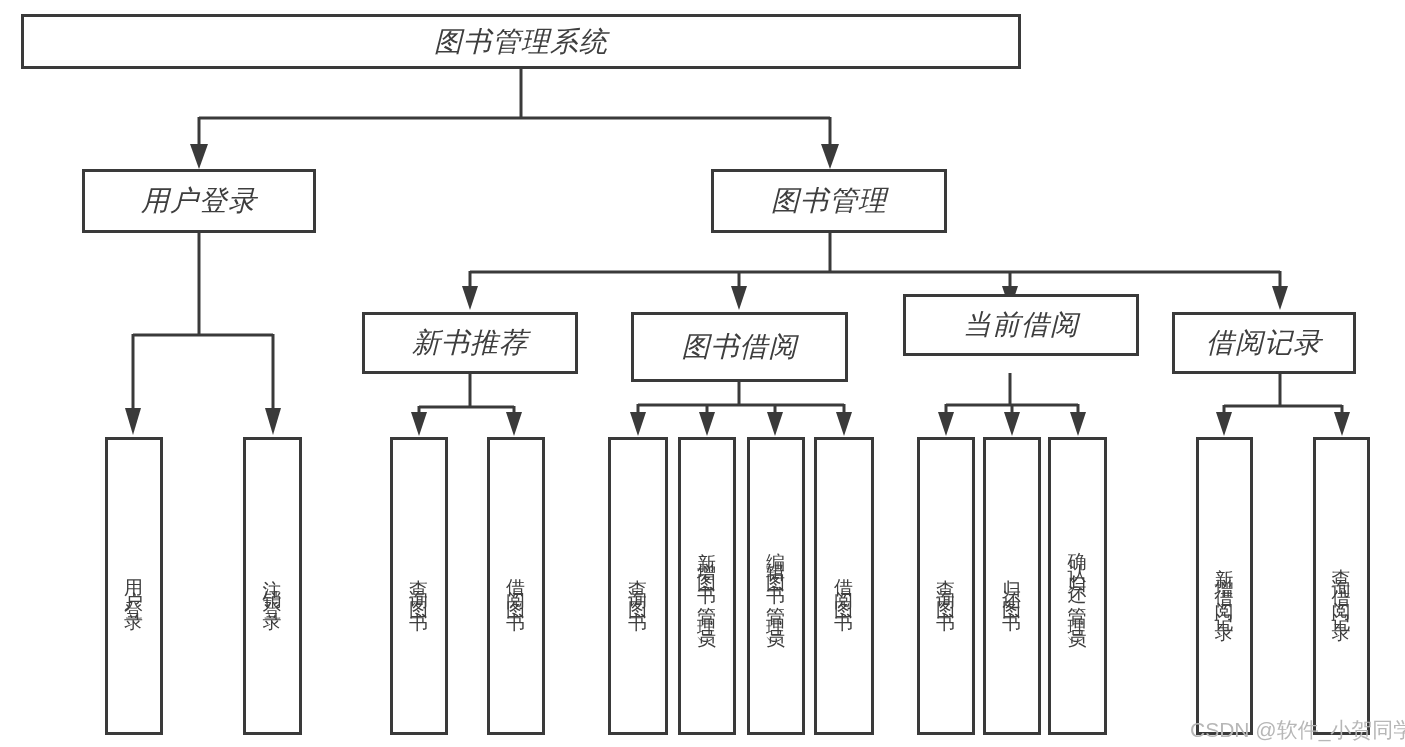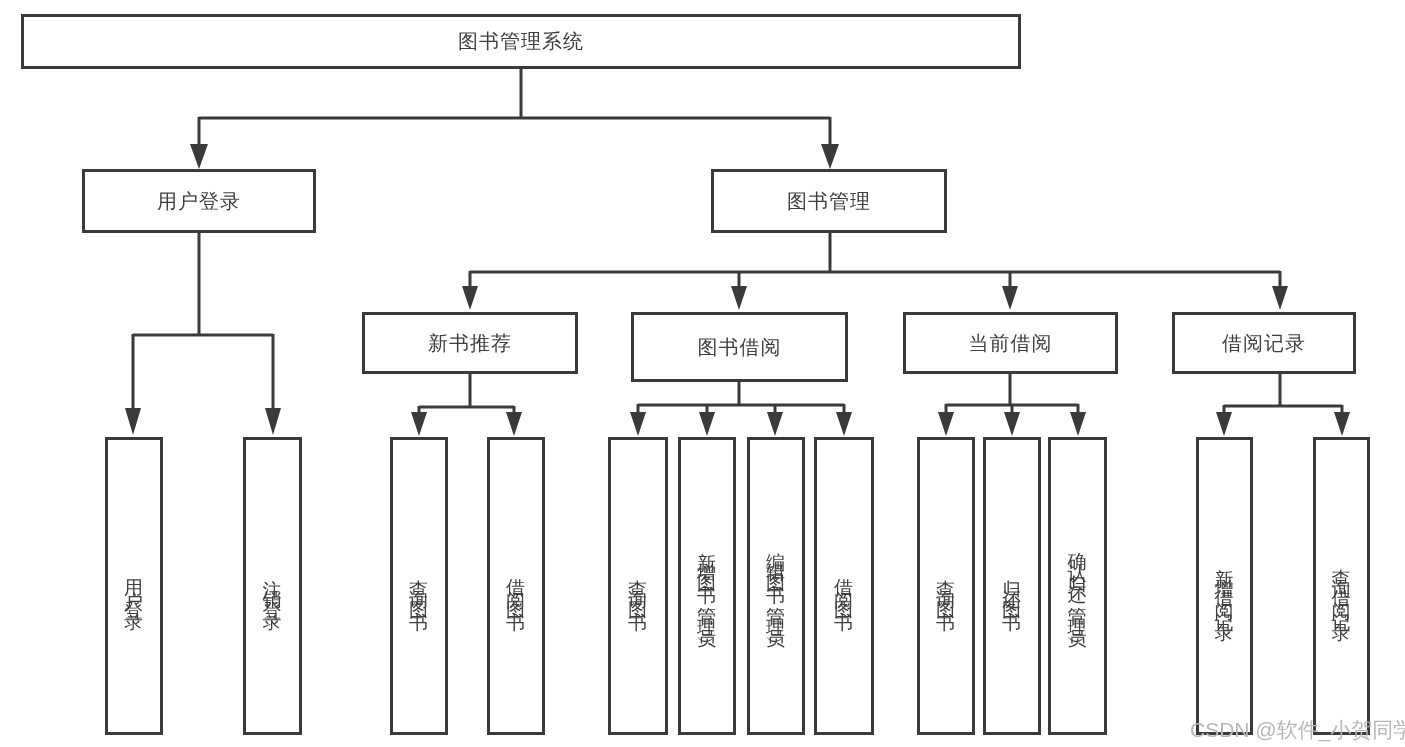--- a/index.html
+++ b/index.html
@@ -26,23 +26,24 @@
     box-sizing: border-box;
     border: 3px solid #3a3a3a;
     background: #ffffff;
     display: flex;
     align-items: center;
     justify-content: center;
     color: #3e3e3e;
     z-index: 2;
   }
   .node.h span {
-    font-size: 20px;
+    font-size: 28px;
     letter-spacing: 1px;
     white-space: nowrap;
+    font-style: italic;
   }
   .node.v span {
     writing-mode: vertical-rl;
     text-orientation: mixed;
     font-size: 19px;
     letter-spacing: 11px;
     line-height: 1;
   }
   #watermark {
     position: absolute;
@@ -135,21 +136,21 @@
   <div class="node h" style="left:362px;top:312px;width:216px;height:62px">
     <span>新书推荐</span>
   </div>
 
   <div class="node h" style="left:711px;top:169px;width:236px;height:64px">
     <span>图书管理</span>
   </div>
   <div class="node h" style="left:631px;top:312px;width:217px;height:70px">
     <span>图书借阅</span>
   </div>
-  <div class="node h" style="left:903px;top:312px;width:215px;height:62px">
+  <div class="node h" style="left:903px;top:294px;width:236px;height:62px">
     <span>当前借阅</span>
   </div>
   <div class="node h" style="left:1172px;top:312px;width:184px;height:62px">
     <span>借阅记录</span>
   </div>
 
   <div class="node v" style="left:105px;top:437px;width:58px;height:298px">
     <span>用户登录</span>
   </div>
   <div class="node v" style="left:243px;top:437px;width:59px;height:298px">

